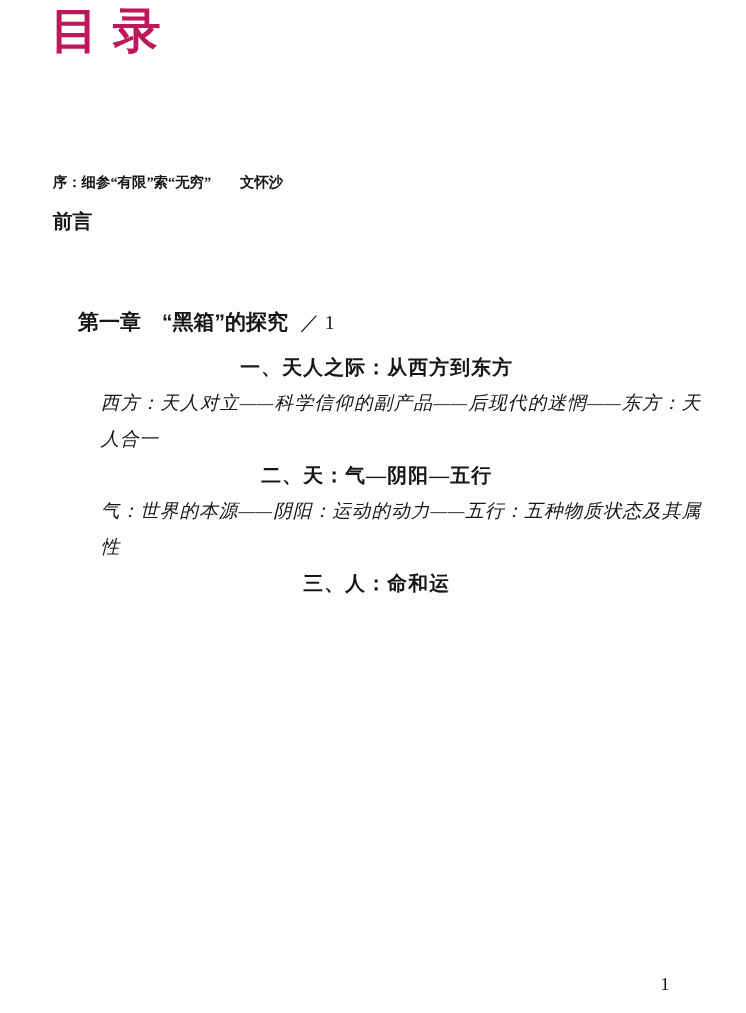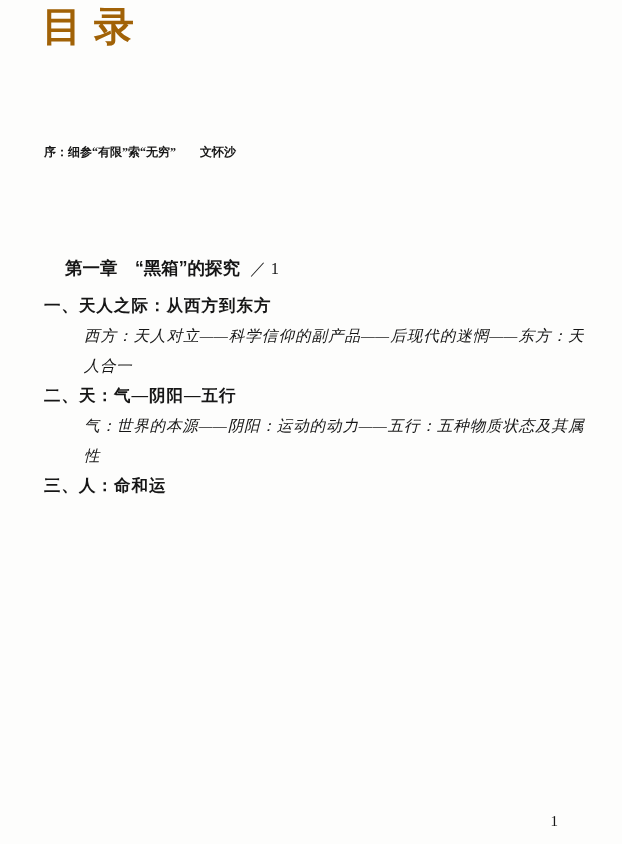--- a/index.html
+++ b/index.html
@@ -15,21 +15,21 @@
   .doc-title {
     position: absolute;
     top: 0px;
     left: 42px;
     margin: 0;
     font-family: "Liberation Sans", sans-serif;
     font-weight: bold;
     font-size: 40px;
     letter-spacing: 12px;
     line-height: 52px;
-    color: #a16207;
+    color: #be185d;
   }
   .front-matter {
     position: absolute;
     top: 136px;
     left: 44px;
     right: 38px;
   }
   .fm-line { line-height: 33px; }
   .fm-preface {
     font-family: "Liberation Serif", serif;
@@ -63,20 +63,21 @@
     font-family: "Liberation Serif", serif;
     font-size: 16.5px;
     margin-left: 6px;
   }
   .section-heading {
     font-family: "Liberation Serif", serif;
     font-weight: bold;
     font-size: 16.5px;
     line-height: 30px;
     letter-spacing: 1px;
+    text-align: center;
   }
   .section-detail {
     font-family: "Liberation Serif", serif;
     font-style: italic;
     font-size: 15.5px;
     line-height: 30px;
     margin: 0 0 0 40px;
     text-align: justify;
     letter-spacing: 0.5px;
   }
@@ -90,20 +91,21 @@
 </style>
 </head>
 <body>
 
 <div class="page">
 
   <h1 class="doc-title">目录</h1>
 
   <div class="front-matter">
     <div class="fm-line fm-preface">序：细参“有限”索“无穷”　　文怀沙</div>
+    <div class="fm-line fm-heading">前言</div>
   </div>
 
   <div class="chapter chapter-1">
     <div class="chapter-title-row">
       <span class="chapter-title">第一章　“黑箱”的探究</span>
       <span class="chapter-page">／ 1</span>
     </div>
     <div class="section-heading">一、天人之际：从西方到东方</div>
     <p class="section-detail">西方：天人对立——科学信仰的副产品——后现代的迷惘——东方：天人合一</p>
     <div class="section-heading">二、天：气—阴阳—五行</div>

